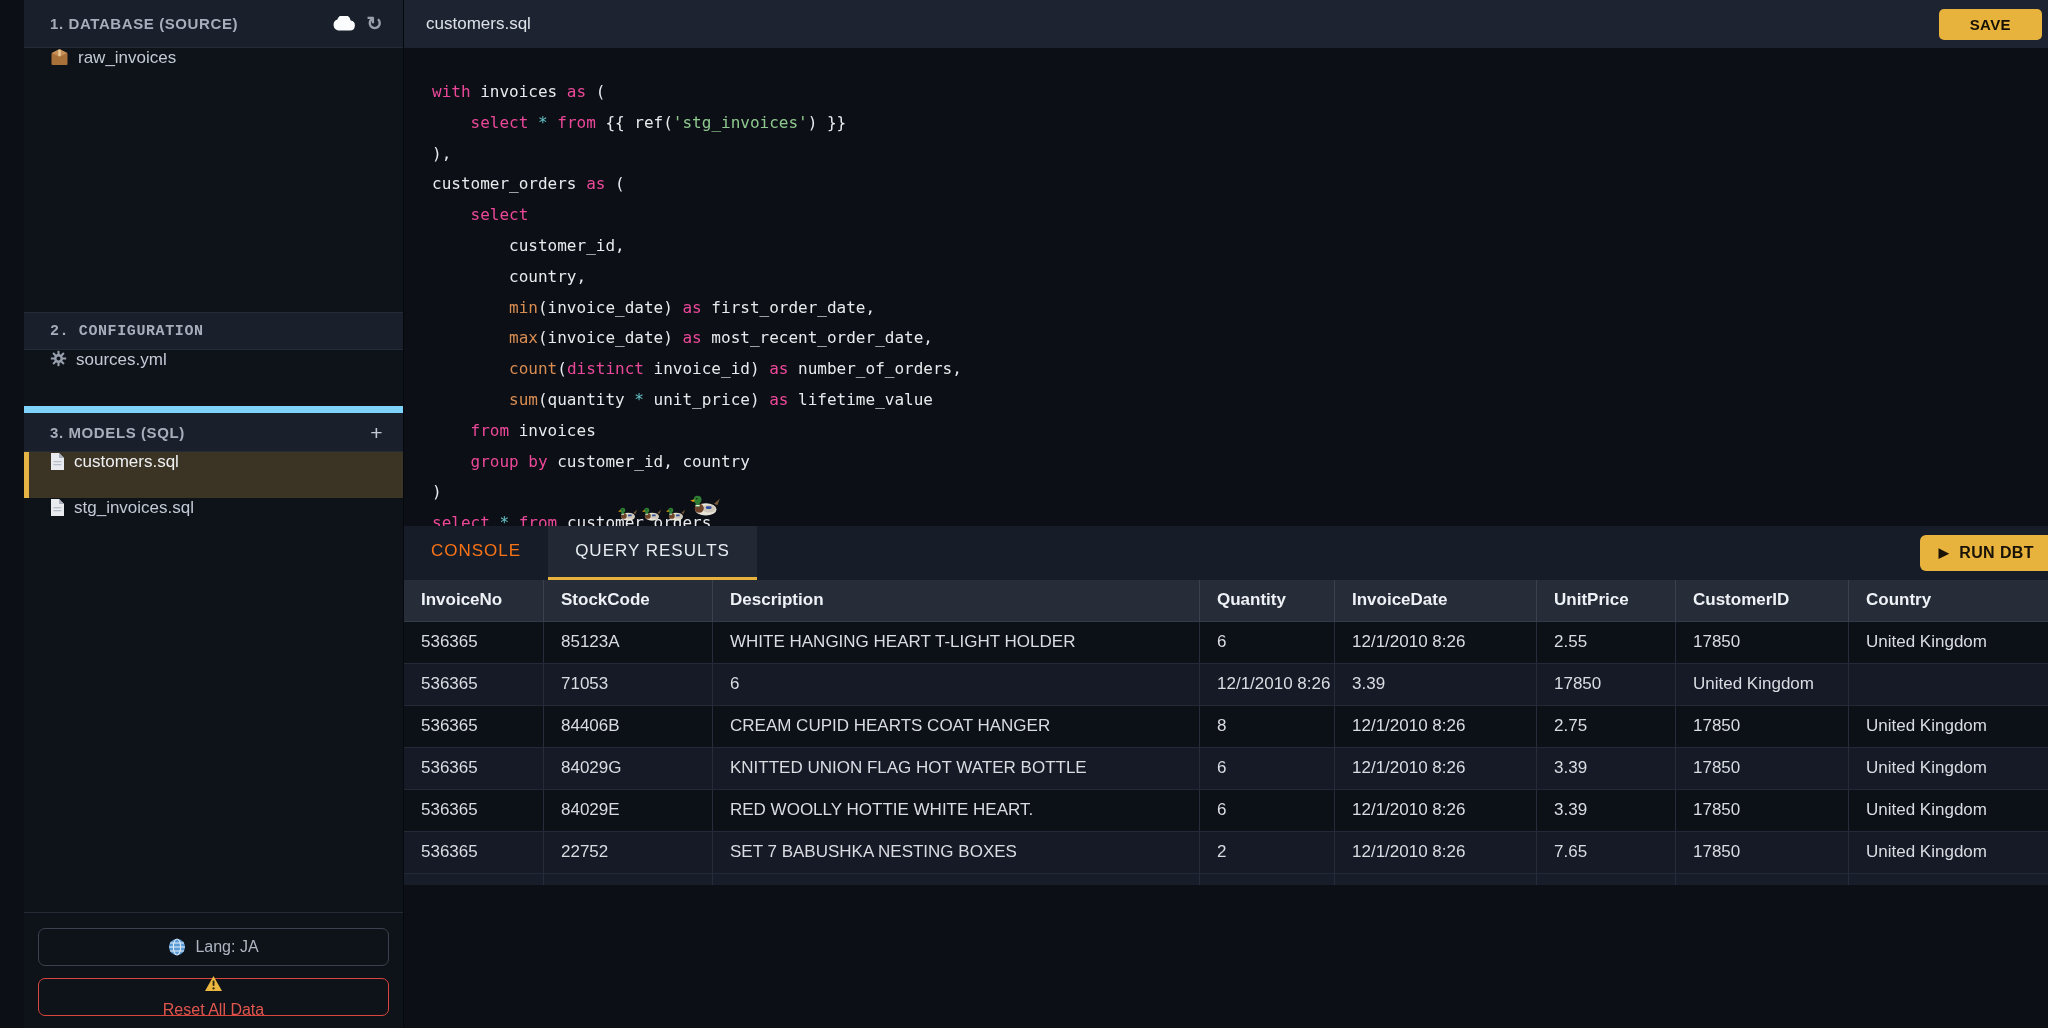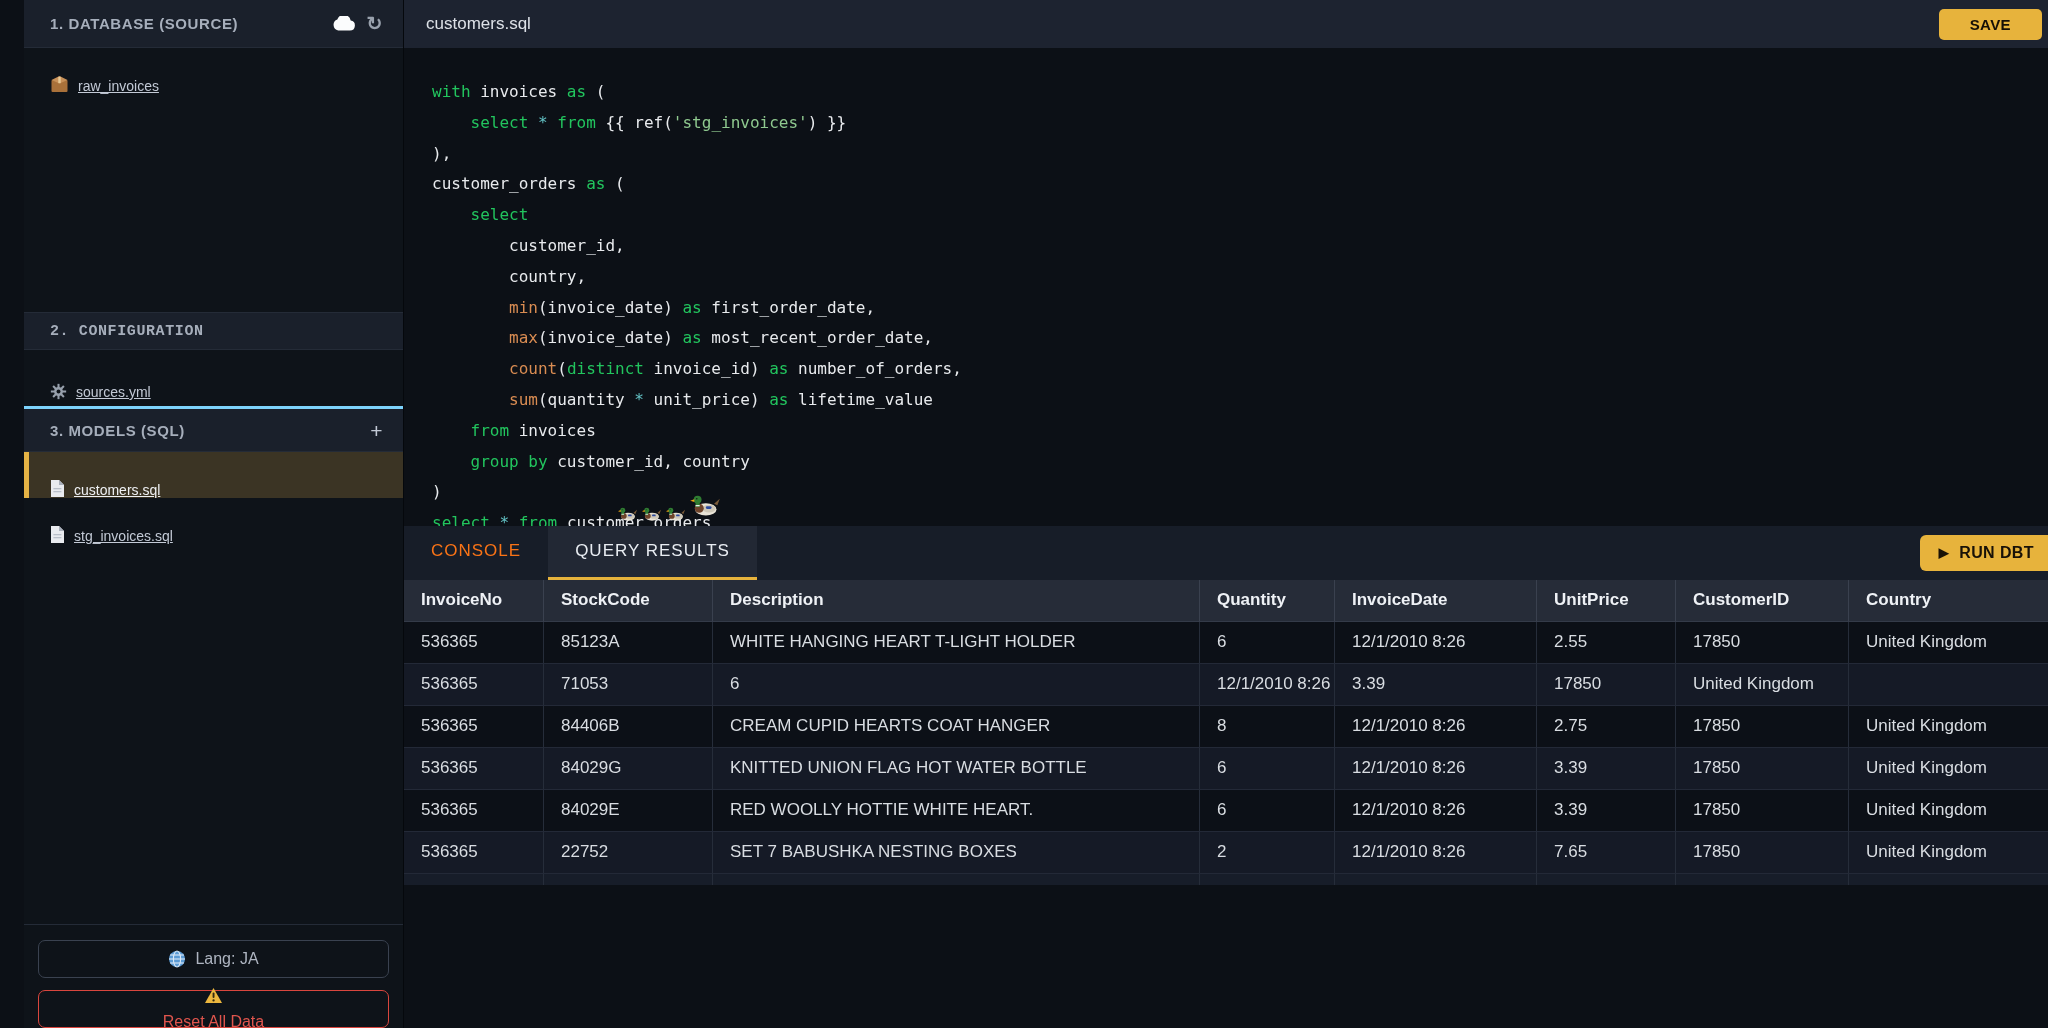--- a/index.html
+++ b/index.html
@@ -7,45 +7,45 @@
   body { background:#0c1016; font-family:"Liberation Sans", sans-serif; }
   .app { display:flex; width:100%; height:100%;margin-left:24px; }
 
   
   .sidebar { width:380px; min-width:380px; background:#0e1319; display:flex; flex-direction:column; border-right:1px solid #05080c; }
   .sec-head { height:48px; background:#1a202b; display:flex; align-items:center; gap:10px;
               padding:0 20px 0 26px; color:#a6aebb; font-size:15px; font-weight:bold;
               letter-spacing:.6px; border-bottom:1px solid #242b37; }
   .sec-head .flex { flex:1; }
   #sec2-head { margin-top:218px; height:38px; border-top:1px solid #242b37;font-family:Liberation Mono, monospace; }
-  #sec3-head { margin-top:6px;  height:46px; border-top:3px solid #7dd3fc; }
-  .side-item { height:46px; display:flex; align-items:flex-end; padding-left:26px;
-               color:#c3cad6; font-size:14px; gap:9px; cursor:pointer;text-decoration:underline; }
+  #sec3-head { margin-top:6px;  height:46px; border-top:7px solid #7dd3fc; }
+  .side-item { height:46px; display:flex; align-items:flex-start; padding-left:26px;
+               color:#c3cad6; font-size:17px; gap:9px; cursor:pointer; }
   .side-item.tall { height:50px; }
   .side-item.selected { background:#3b3424; border-left:5px solid #e6b345; padding-left:21px; color:#eef0f3; }
   .icon { display:inline-flex; align-items:center; justify-content:center; }
   .refresh-glyph { font-size:19px; color:#99a1ad; cursor:pointer; line-height:1; }
   .plus-glyph { font-size:21px; color:#c3cad6; font-weight:normal; cursor:pointer; line-height:1; }
-  .side-bottom { margin-top:auto; border-top:1px solid #242b37; padding:15px 14px 0; }
+  .side-bottom { margin-top:auto; border-top:1px solid #242b37; padding:15px 14px 12px; }
   .side-btn { height:38px; border-radius:7px; display:flex; align-items:center; justify-content:center;
               gap:9px; font-size:16px; cursor:pointer; background:transparent; width:100%; }
   .side-btn.lang  { border:1px solid #3a4250; color:#aeb5c1; margin-bottom:12px; }
   .side-btn.reset { border:1px solid #d9463e; color:#e0554d;flex-direction:column; }
 
   
   .main { flex:1; display:flex; flex-direction:column; position:relative; min-width:0; }
   .topbar { height:48px; background:#1d2330; display:flex; align-items:center; padding:0 22px; }
   .topbar .title { color:#dde1e7; font-size:17px; }
   .save-btn { margin-left:auto; margin-right:8px; background:#e7b33c; color:#161006; font-weight:bold;
               font-size:15px; padding:7px 31px; border-radius:5px; border:none; cursor:pointer; letter-spacing:.4px; }
 
   .editor { flex:1; position:relative; background:#0c1016; padding:29px 0 0 28px; overflow:hidden; }
   .code-line { white-space:pre; font-family:"DejaVu Sans Mono", monospace; font-size:16px;
                line-height:30.8px; color:#e8eaed; }
-  .tok-k { color:#22c55e; } .tok-f { color:#d98c52; } .tok-s { color:#8fc98f; } .tok-o { color:#63c1c4; }
+  .tok-k { color:#ec4899; } .tok-f { color:#d98c52; } .tok-s { color:#8fc98f; } .tok-o { color:#63c1c4; }
   .ducks { position:absolute; left:214px; bottom:1px; display:flex; align-items:flex-end; gap:5px; }
 
   .tabrow { height:54px; background:#171d28; display:flex; align-items:stretch; }
   .tab { display:flex; align-items:center; padding:0 27px; font-size:17px; letter-spacing:1px;
          color:#f97316; cursor:pointer; border-bottom:3px solid transparent; }
   .tab.active { background:#222834; color:#e9edf2; border-bottom-color:#e7b33c; }
   .run-btn { margin-left:auto; align-self:center; margin-right:19px; background:#e7b33c; color:#191207;
              font-weight:bold; font-size:16px; padding:9px 19px; border-radius:6px; border:none;
              display:flex; align-items:center; gap:10px; cursor:pointer; letter-spacing:.4px; }
   .run-btn .play { font-size:13px; line-height:1; }

